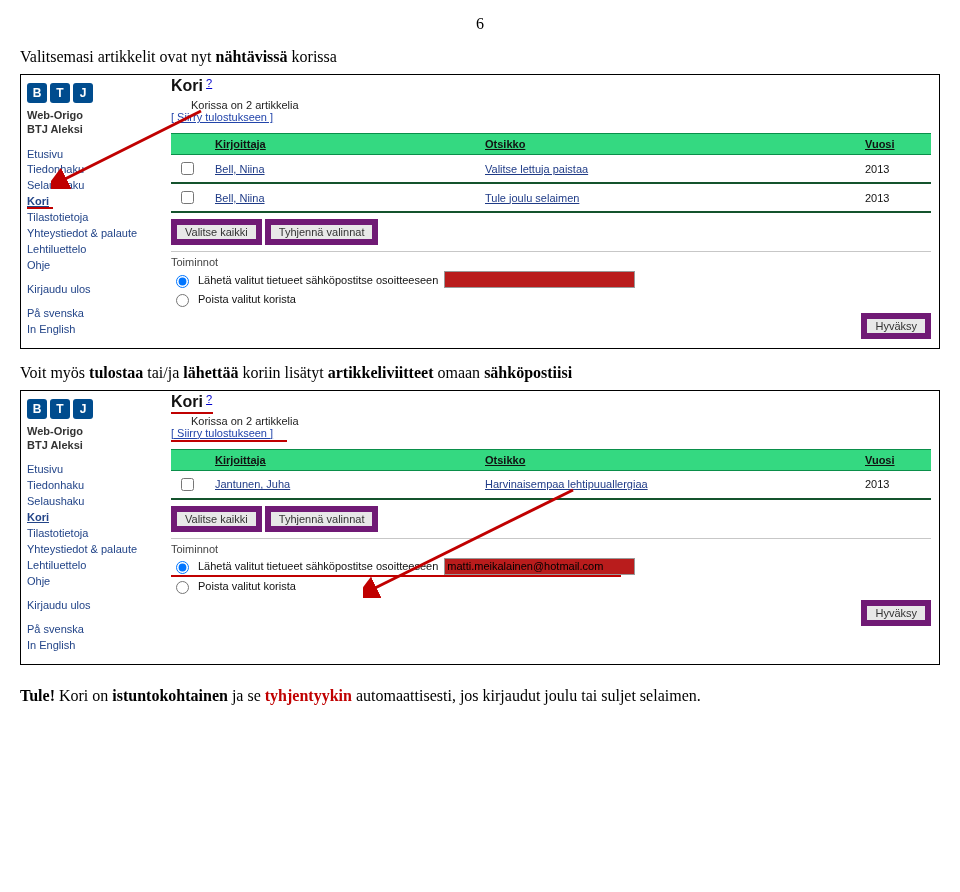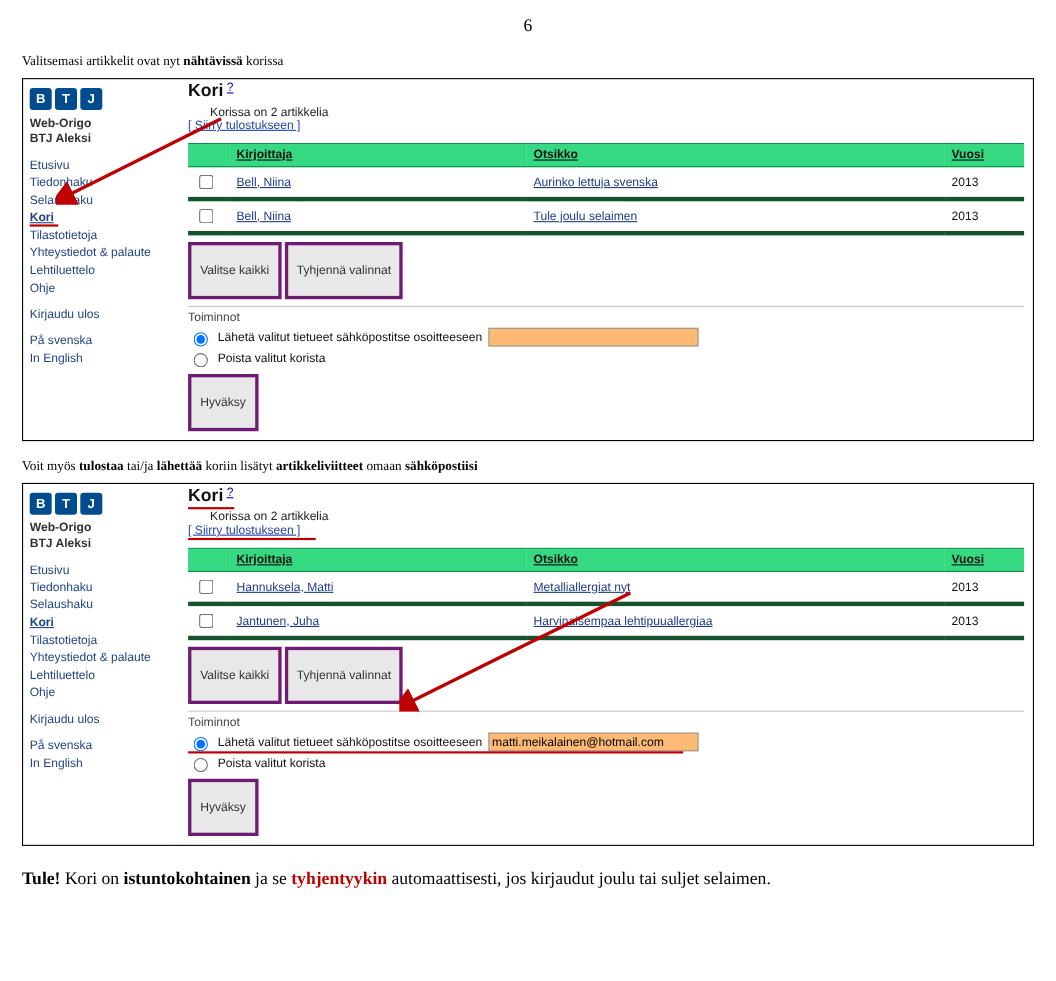--- a/index.html
+++ b/index.html
@@ -6,21 +6,21 @@
     font-family: "Times New Roman", serif;
     font-size: 14px;
     margin: 0;
     padding: 15px 20px;
     background: #fff;
     color: #000;
   }
   .page-number { text-align: center; font-size: 16px; }
   .intro {
     margin: 15px 0 8px 0;
-    font-size: 12px;
+    font-size: 16px;
   }
   .screenshot-box {
     border: 1px solid #000;
     margin: 8px 0 14px 0;
     background: #fff;
     position: relative;
     font-family: Arial, Helvetica, sans-serif;
     font-size: 11px;
     color: #111;
   }
@@ -71,53 +71,53 @@
     text-align: left;
     font-weight: bold;
     font-family: Arial;
     border-top: 1px solid #0a8f4a;
     border-bottom: 1px solid #0a8f4a;
     text-decoration: underline;
   }
   table.cart th.sel { width: 26px; }
   table.cart td {
     padding: 4px 6px;
-    border-bottom: 4px solid #14532d;
+    border-bottom: 2px solid #14532d;
     vertical-align: middle;
   }
   .cell-link { color: #1f3b87; text-decoration: underline; }
 
   .actionbar { margin: 6px 0 2px 0; }
   .btn {
     display: inline-block;
-    border: 3px solid #701a75;
+    border: 6px solid #701a75;
     background: #e8e8e8;
-    padding: 17px 8px;
+    padding: 1px 8px;
     font-family: Arial;
     font-size: 11px;
     color: #333;
     cursor: pointer;
   }
 
   .toiminnot {
     margin-top: 6px;
     border-top: 1px solid #c7c7c7;
     padding-top: 4px;
   }
   .toiminnot .hdr { color:#444; }
   .opt { margin: 3px 0; display: flex; align-items: center; gap: 6px; position: relative;}
   .email-input {
     border: 1px solid #999;
     width: 185px;
     height: 15px;
     font-size: 11px;
     padding: 0 2px;
-    background: #fdba74;
-  }
-  .hyvaksy { margin-top: 6px; }
+    background: #b91c1c;
+  }
+  .hyvaksy { margin-top: 6px; text-align: right; }
 
   .arrow-svg { position: absolute; pointer-events:none; }
 
   .footnote {
     font-family: "Times New Roman", serif;
     font-size: 16px;
     margin-top: 22px;
   }
   .red { color: #c00000; }
 
@@ -180,21 +180,21 @@
         <tbody>
             <tr>
           <th class="sel"></th>
           <th>Kirjoittaja</th>
           <th style="width:50%">Otsikko</th>
           <th style="width:60px">Vuosi</th>
         </tr>
         <tr>
           <td><input type="checkbox" style=""></td>
           <td><span class="cell-link">Bell, Niina</span></td>
-          <td><span class="cell-link">Aurinko lettuja svenska</span></td>
+          <td><span class="cell-link">Valitse lettuja paistaa</span></td>
           <td><span>2013</span></td>
         </tr>
         <tr>
           <td><input type="checkbox" style=""></td>
           <td><span class="cell-link">Bell, Niina</span></td>
           <td><span class="cell-link">Tule joulu selaimen</span></td>
           <td><span>2013</span></td>
         </tr>
       </tbody>
         </table>
@@ -279,26 +279,20 @@
       <table class="cart">
         <tbody>
             <tr>
           <th class="sel"></th>
           <th>Kirjoittaja</th>
           <th style="width:50%">Otsikko</th>
           <th style="width:60px">Vuosi</th>
         </tr>
         <tr>
           <td><input type="checkbox" style=""></td>
-          <td><span class="cell-link">Hannuksela, Matti</span></td>
-          <td><span class="cell-link">Metalliallergiat nyt</span></td>
-          <td><span>2013</span></td>
-        </tr>
-        <tr>
-          <td><input type="checkbox" style=""></td>
           <td><span class="cell-link">Jantunen, Juha</span></td>
           <td><span class="cell-link">Harvinaisempaa lehtipuuallergiaa</span></td>
           <td><span>2013</span></td>
         </tr>
       </tbody>
         </table>
 
       <div class="actionbar">
         <span class="btn">Valitse kaikki</span>
         <span class="btn">Tyhjennä valinnat</span>

